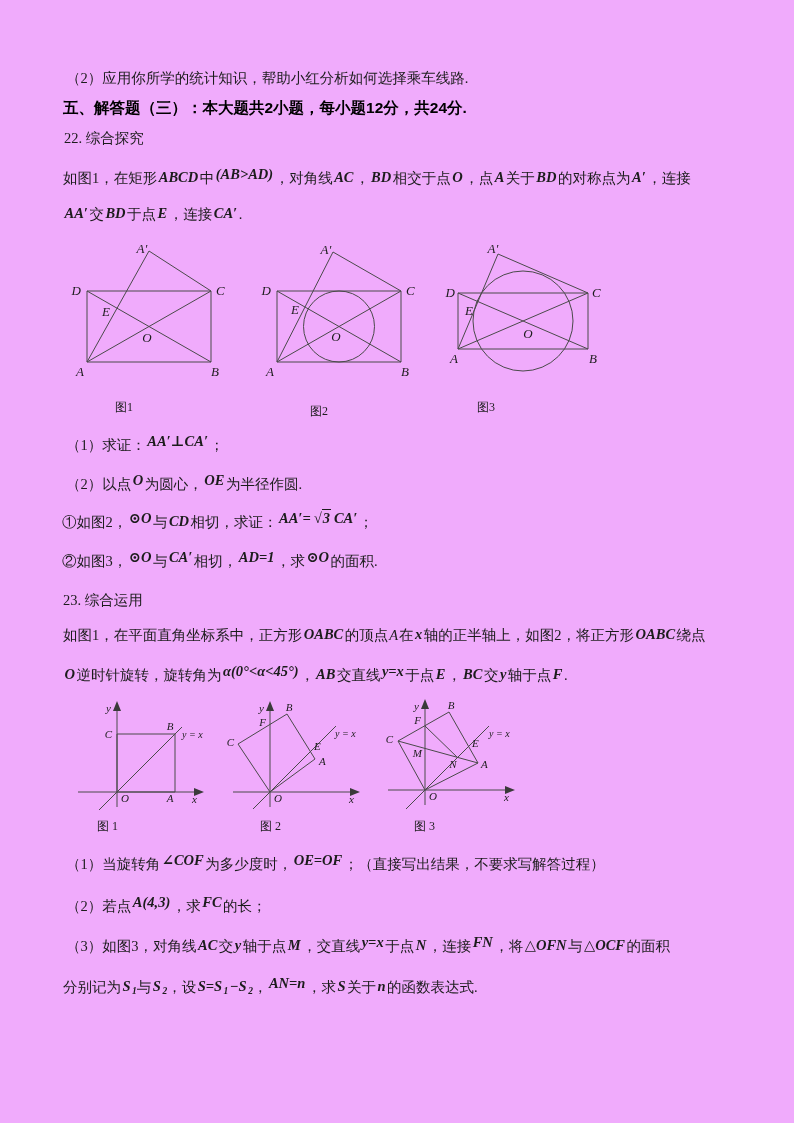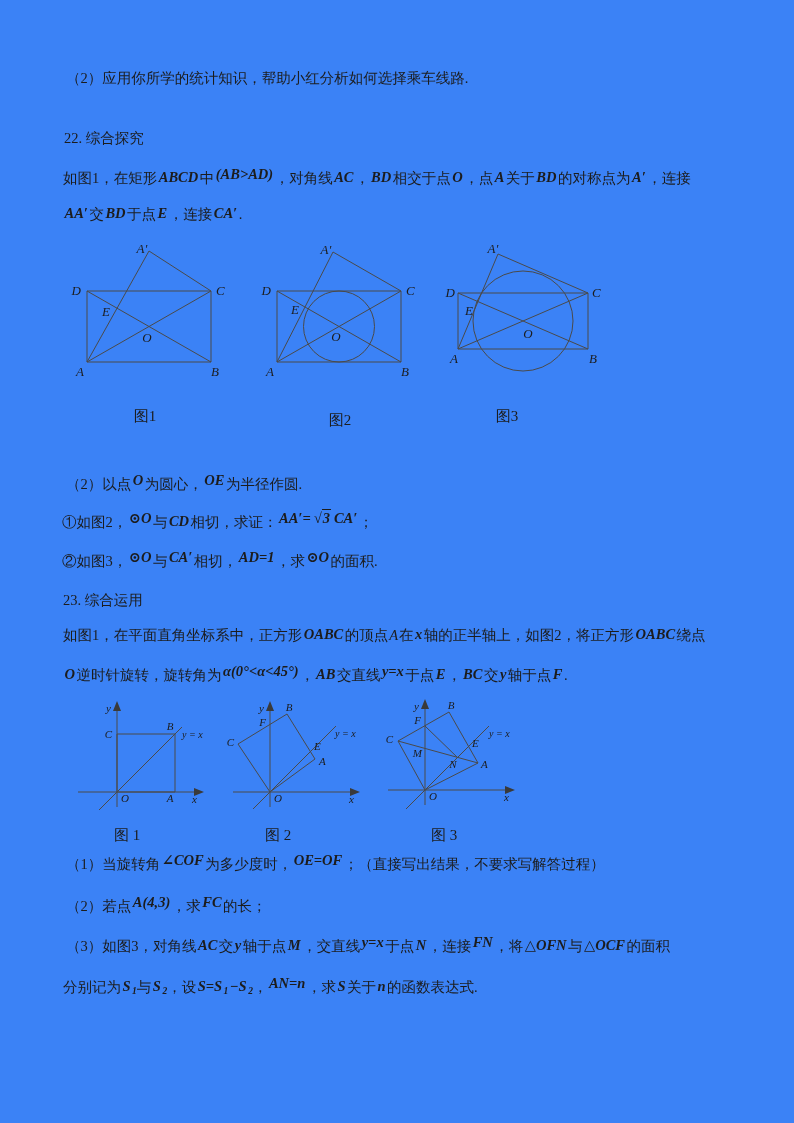--- a/index.html
+++ b/index.html
@@ -1,39 +1,40 @@
 <!DOCTYPE html>
 <html><head>
 <meta charset="utf-8">
 <style>
   html,body{margin:0;padding:0;background:#ffffff;}
-  .page{position:relative;width:794px;height:1123px;background:#3b82f6;
+  .page{position:relative;width:794px;height:1123px;background:#f0abfc;
         font-family:"Liberation Serif","DejaVu Serif",serif;color:#1c1c1c;overflow:hidden;}
   .line{position:absolute;white-space:nowrap;font-size:14.5px;line-height:22px;}
   .heading{font-weight:bold;font-size:15.5px;font-family:"Liberation Sans","DejaVu Sans",sans-serif;color:#000;}
   .t-cn{}
   .t-m{font-style:italic;font-weight:bold;padding:0 1.5px;vertical-align:1px;}
   .t-raise{vertical-align:4px;}
   .t-mi{font-style:italic;padding:0 1px;}
   .t-sub{font-size:9.5px;vertical-align:-2px;padding:0;}
   .t-rad{border-top:1.4px solid #1c1c1c;padding:0 1px;}
   .fig{position:absolute;}
   .ln{stroke:#4a4a4a;stroke-width:1;fill:none;}
   .lbl{font-family:"Liberation Serif","DejaVu Serif",serif;font-style:italic;font-size:13px;fill:#1c1c1c;}
   .lbl2{font-family:"Liberation Serif","DejaVu Serif",serif;font-style:italic;font-size:11px;fill:#1c1c1c;}
   .lbleq{font-family:"Liberation Serif","DejaVu Serif",serif;font-style:italic;font-size:10px;fill:#1c1c1c;}
   .arrow{fill:#3a3a3a;stroke:none;}
-  .cap{position:absolute;width:60px;text-align:center;font-size:15px;color:#1c1c1c;margin-top:8px;}
+  .cap{position:absolute;width:60px;text-align:left;font-size:12px;color:#1c1c1c;}
 </style>
 </head>
 <body>
 
 <div class="page">
 
   <div class="line" style="top:67px;left:66px">（2）应用你所学的统计知识，帮助小红分析如何选择乘车线路.</div>
+  <div class="line heading" style="top:97px;left:63px">五、解答题（三）：本大题共2小题，每小题12分，共24分.</div>
 
   <div class="line" style="top:127px;left:64px">22. 综合探究</div>
   <div class="line" style="top:163px;left:63px"><span class="t-cn">如图1，在矩形</span><span class="t-m">ABCD</span><span class="t-cn">中</span><span class="t-m t-raise">(AB&gt;AD)</span><span class="t-cn">，对角线</span><span class="t-m">AC</span><span class="t-cn">，</span><span class="t-m">BD</span><span class="t-cn">相交于点</span><span class="t-m">O</span><span class="t-cn">，点</span><span class="t-m">A</span><span class="t-cn">关于</span><span class="t-m">BD</span><span class="t-cn">的对称点为</span><span class="t-m">A′</span><span class="t-cn">，连接</span></div>
   <div class="line" style="top:202px;left:63px"><span class="t-m">AA′</span><span class="t-cn">交</span><span class="t-m">BD</span><span class="t-cn">于点</span><span class="t-m">E</span><span class="t-cn">，连接</span><span class="t-m">CA′</span><span class="t-cn">.</span></div>
 
   <svg class="fig" style="left:57px;top:241px" width="175" height="160" viewBox="0 0 175 160">
     <polygon class="ln" points="30,50 154,50 154,121 30,121"></polygon>
     <line class="ln" x1="30" y1="121" x2="154" y2="50"></line>
     <line class="ln" x1="154" y1="121" x2="30" y2="50"></line>
     <line class="ln" x1="30" y1="121" x2="92" y2="10"></line>
@@ -76,20 +77,21 @@
     <text class="lbl" x="150" y="122" text-anchor="middle">B</text>
     <text class="lbl" x="50" y="12" text-anchor="middle">A′</text>
     <text class="lbl" x="30" y="74" text-anchor="end">E</text>
     <text class="lbl" x="85" y="97" text-anchor="middle">O</text>
   </svg>
 
   <div class="cap" style="top:399px;left:115px">图1</div>
   <div class="cap" style="top:403px;left:310px">图2</div>
   <div class="cap" style="top:399px;left:477px">图3</div>
 
+  <div class="line" style="top:430px;left:66px"><span class="t-cn">（1）求证：</span><span class="t-m t-raise">AA′⊥CA′</span><span class="t-cn">；</span></div>
   <div class="line" style="top:469px;left:66px"><span class="t-cn">（2）以点</span><span class="t-m t-raise">O</span><span class="t-cn">为圆心，</span><span class="t-m t-raise">OE</span><span class="t-cn">为半径作圆.</span></div>
   <div class="line" style="top:507px;left:62px"><span class="t-cn">①如图2，</span><span class="t-m t-raise">⊙O</span><span class="t-cn">与</span><span class="t-m">CD</span><span class="t-cn">相切，求证：</span><span class="t-m t-raise">AA′=</span><span class="t-m t-raise">√<span class="t-rad">3</span></span><span class="t-m t-raise">CA′</span><span class="t-cn">；</span></div>
   <div class="line" style="top:546px;left:62px"><span class="t-cn">②如图3，</span><span class="t-m t-raise">⊙O</span><span class="t-cn">与</span><span class="t-m t-raise">CA′</span><span class="t-cn">相切，</span><span class="t-m t-raise">AD=1</span><span class="t-cn">，求</span><span class="t-m t-raise">⊙O</span><span class="t-cn">的面积.</span></div>
 
   <div class="line" style="top:589px;left:63px">23. 综合运用</div>
   <div class="line" style="top:623px;left:63px"><span class="t-cn">如图1，在平面直角坐标系中，正方形</span><span class="t-m">OABC</span><span class="t-cn">的顶点</span><span class="t-mi">A</span><span class="t-cn">在</span><span class="t-m">x</span><span class="t-cn">轴的正半轴上，如图2，将正方形</span><span class="t-m">OABC</span><span class="t-cn">绕点</span></div>
   <div class="line" style="top:660px;left:63px"><span class="t-m">O</span><span class="t-cn">逆时针旋转，旋转角为</span><span class="t-m t-raise">α(0°&lt;α&lt;45°)</span><span class="t-cn">，</span><span class="t-m">AB</span><span class="t-cn">交直线</span><span class="t-m t-raise">y=x</span><span class="t-cn">于点</span><span class="t-m">E</span><span class="t-cn">，</span><span class="t-m">BC</span><span class="t-cn">交</span><span class="t-m">y</span><span class="t-cn">轴于点</span><span class="t-m">F</span><span class="t-cn">.</span></div>
 
   <svg class="fig" style="left:70px;top:697px" width="140" height="130" viewBox="0 0 140 130">
     <line class="ln" x1="47" y1="12" x2="47" y2="110"></line>
@@ -141,21 +143,21 @@
     <text class="lbl2" x="71" y="12" text-anchor="middle">B</text>
     <text class="lbl2" x="13" y="46" text-anchor="end">C</text>
     <text class="lbl2" x="41" y="27" text-anchor="end">F</text>
     <text class="lbl2" x="42" y="60" text-anchor="end">M</text>
     <text class="lbl2" x="73" y="71" text-anchor="middle">N</text>
     <text class="lbl2" x="92" y="50">E</text>
     <text class="lbleq" x="109" y="40">y = x</text>
   </svg>
 
   <div class="cap" style="top:818px;left:97px">图 1</div>
-  <div class="cap" style="top:818px;left:248px">图 2</div>
+  <div class="cap" style="top:818px;left:260px">图 2</div>
   <div class="cap" style="top:818px;left:414px">图 3</div>
 
   <div class="line" style="top:849px;left:66px"><span class="t-cn">（1）当旋转角</span><span class="t-m t-raise">∠COF</span><span class="t-cn">为多少度时，</span><span class="t-m t-raise">OE=OF</span><span class="t-cn">；（直接写出结果，不要求写解答过程）</span></div>
   <div class="line" style="top:891px;left:66px"><span class="t-cn">（2）若点</span><span class="t-m t-raise">A(4,3)</span><span class="t-cn">，求</span><span class="t-m t-raise">FC</span><span class="t-cn">的长；</span></div>
   <div class="line" style="top:931px;left:66px"><span class="t-cn">（3）如图3，对角线</span><span class="t-m">AC</span><span class="t-cn">交</span><span class="t-m">y</span><span class="t-cn">轴于点</span><span class="t-m">M</span><span class="t-cn">，交直线</span><span class="t-m t-raise">y=x</span><span class="t-cn">于点</span><span class="t-m">N</span><span class="t-cn">，连接</span><span class="t-m t-raise">FN</span><span class="t-cn">，将</span><span class="t-m">△OFN</span><span class="t-cn">与</span><span class="t-m">△OCF</span><span class="t-cn">的面积</span></div>
   <div class="line" style="top:972px;left:63px"><span class="t-cn">分别记为</span><span class="t-m">S</span><span class="t-m t-sub">1</span><span class="t-cn">与</span><span class="t-m">S</span><span class="t-m t-sub">2</span><span class="t-cn">，设</span><span class="t-m">S=S</span><span class="t-m t-sub">1</span><span class="t-m">−S</span><span class="t-m t-sub">2</span><span class="t-cn">，</span><span class="t-m t-raise">AN=n</span><span class="t-cn">，求</span><span class="t-m">S</span><span class="t-cn">关于</span><span class="t-m">n</span><span class="t-cn">的函数表达式.</span></div>
 
 </div>
 
 </body></html>

